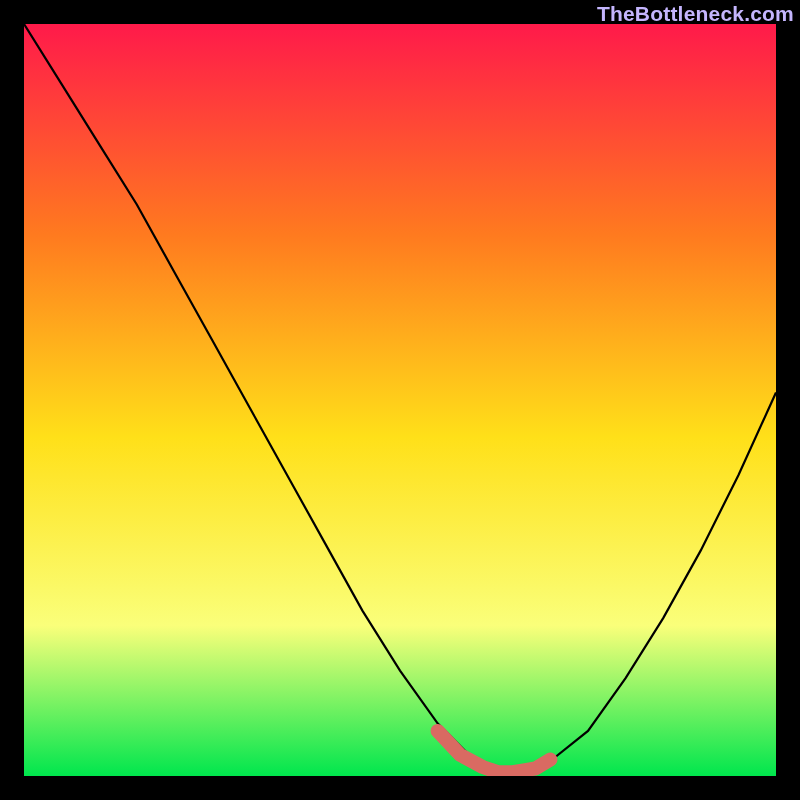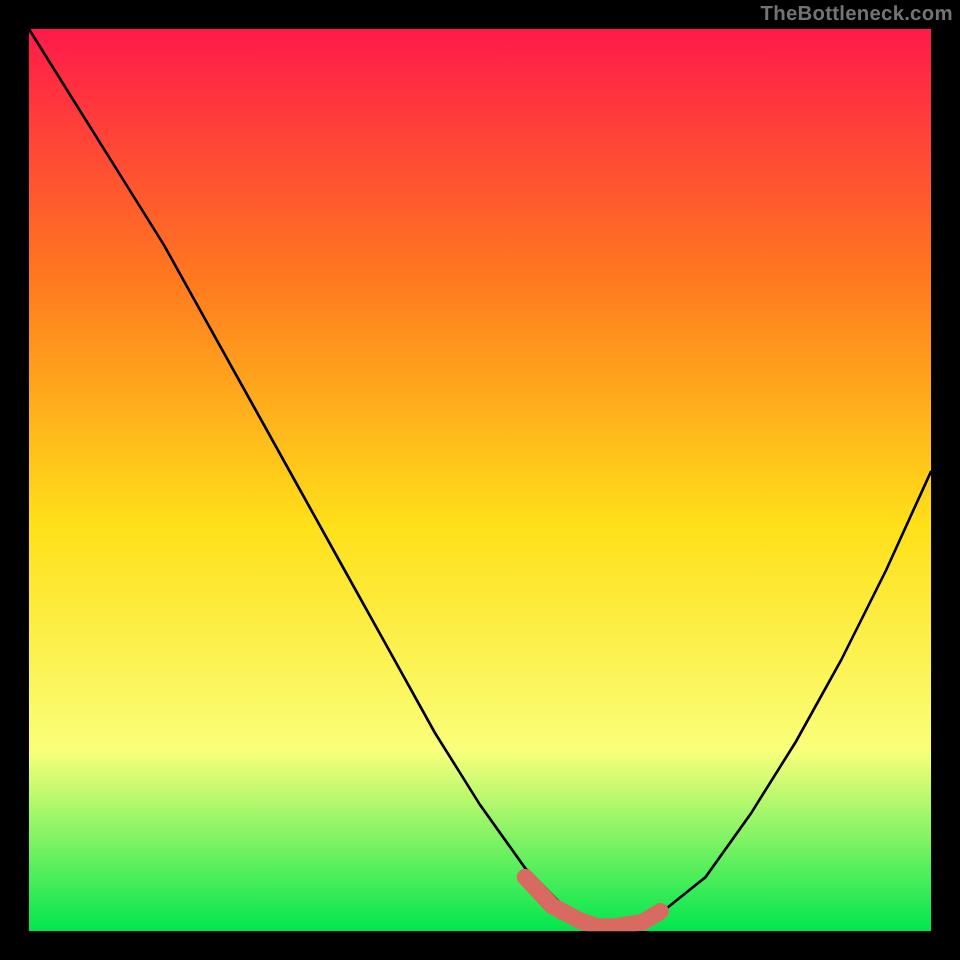--- a/index.html
+++ b/index.html
@@ -17,23 +17,23 @@
     top: 24px;
     width: 752px;
     height: 752px;
     background: #000;
   }
   .watermark {
     position: absolute;
     top: 2px;
     right: 6px;
     font-family: Arial, Helvetica, sans-serif;
-    font-size: 17px;
+    font-size: 21px;
     font-weight: bold;
-    color: #737373;
+    color: #c4b5fd;
     letter-spacing: 0.2px;
   }
   svg {
     display: block;
   }
 </style>
 </head>
 <body>
 
 <div class="frame">

